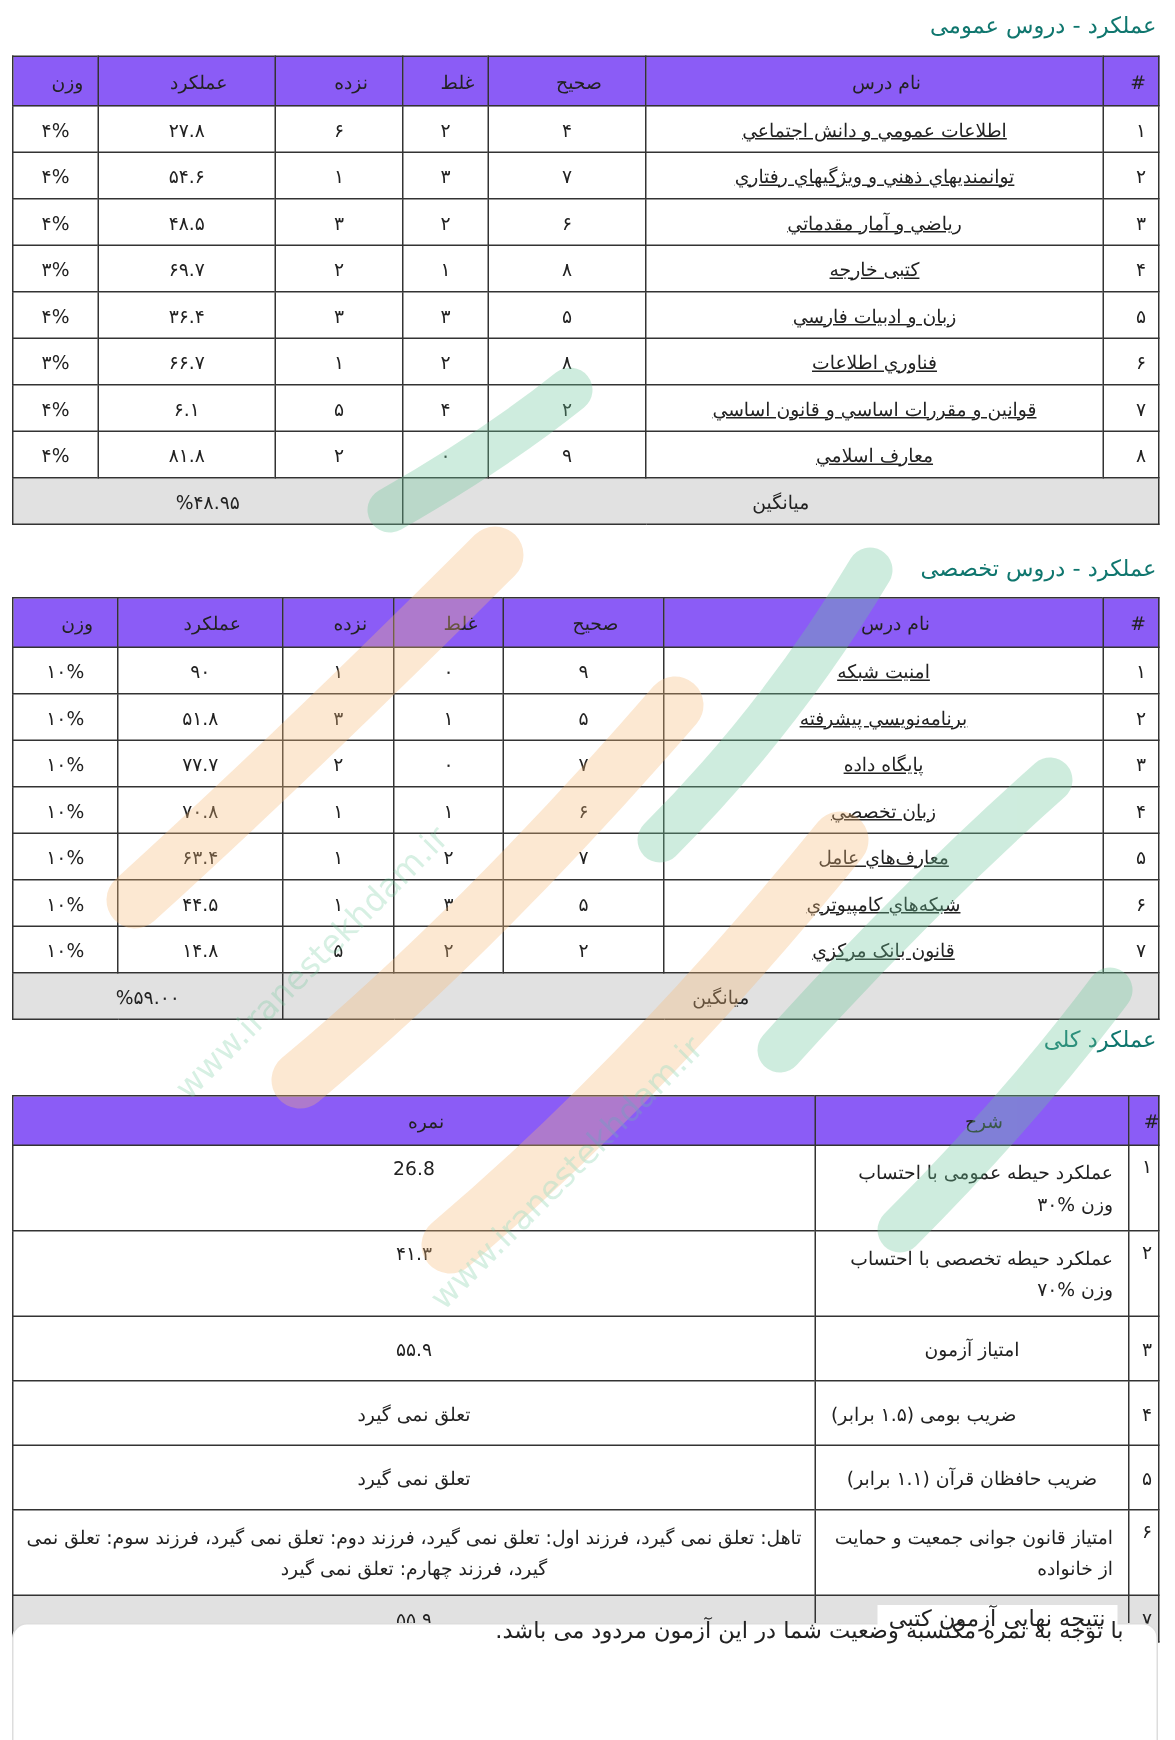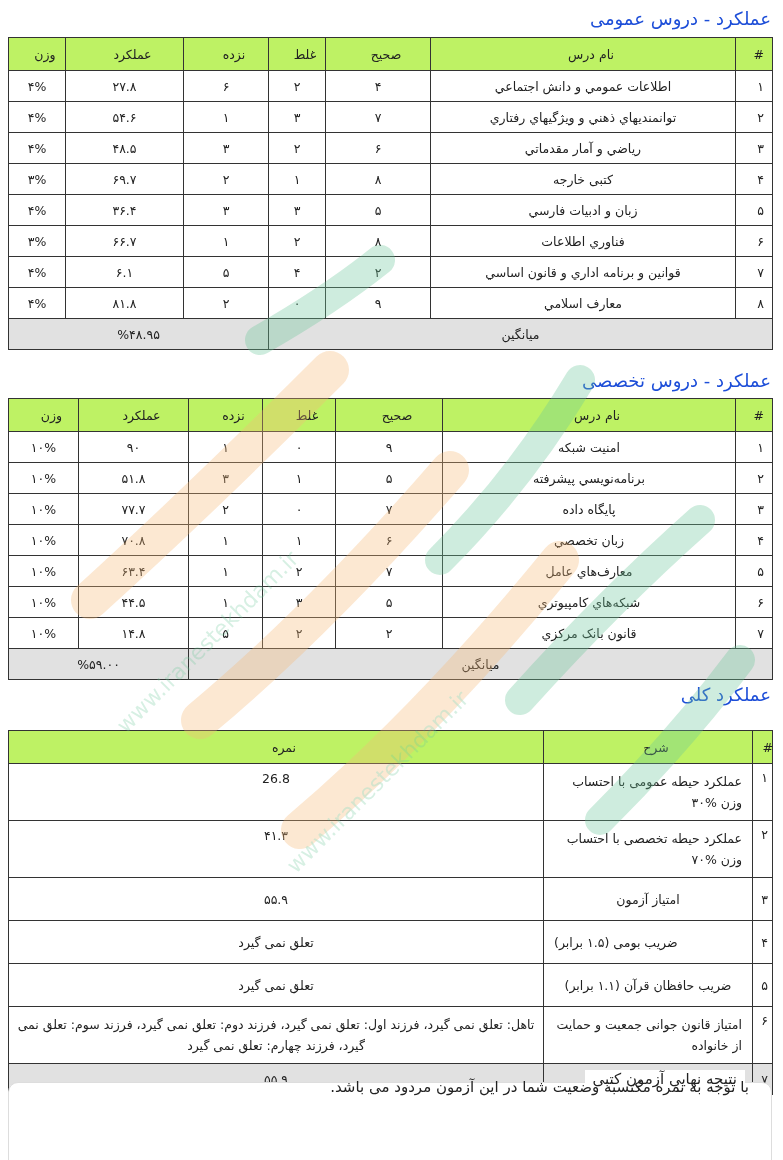--- a/index.html
+++ b/index.html
@@ -1,33 +1,33 @@
 <!DOCTYPE html>
 <html><head>
   <meta charset="utf-8">
   <style>
     html, body { margin:0; padding:0; background:#fff; }
     body {
       width:783px; height:1160px; overflow:hidden; position:relative;
       font-family:"DejaVu Sans", sans-serif; color:#222; direction:rtl;
     }
     .section-title {
-      position:absolute; right:12px; font-size:18px; color:#1d4ed8; margin:0; font-weight:normal;
+      position:absolute; right:12px; font-size:15px; color:#0f766e; margin:0; font-weight:normal;
     }
     table.grid {
       position:absolute; border-collapse:collapse; table-layout:fixed;
       font-size:12.5px; color:#222; direction:rtl;
     }
     table.grid th, table.grid td {
       border:1px solid #333; text-align:center; padding:0 4px; vertical-align:middle;
     }
-    table.grid thead th { background:#bef264; font-weight:normal; height:32px;padding-left:20px; }
+    table.grid thead th { background:#8b5cf6; font-weight:normal; height:32px;padding-left:20px; }
     table.grid tbody td { height:30px; background:#fff; }
     table.grid tr.footer td { background:#e1e1e1; height:30px; }
-    table.grid td.name { text-align:center; }
+    table.grid td.name { text-align:center;text-decoration:underline; }
     table.grid td.idx, table.grid th.idx { text-align:right; padding-right:8px; }
     
     #t1 { top:37px; left:8px; width:764px; }
     #t1 tbody td { height:30px; }
     
     #t2 { top:398px; left:8px; width:764px; }
     #t2 tbody td { height:30px; }
     
     #t3 { top:730px; left:8px; width:764px; }
     #t3 td.desc { text-align:right; padding:6px 10px; line-height:21px; }
@@ -124,21 +124,21 @@
         <td class="idx">۶</td>
         <td class="name">فناوري اطلاعات</td>
         <td>۸</td>
         <td>۲</td>
         <td>۱</td>
         <td>۶۶.۷</td>
         <td>۳%</td>
       </tr>
     <tr>
         <td class="idx">۷</td>
-        <td class="name">قوانين و برنامه اداري و قانون اساسي</td>
+        <td class="name">قوانين و مقررات اساسي و قانون اساسي</td>
         <td>۲</td>
         <td>۴</td>
         <td>۵</td>
         <td>۶.۱</td>
         <td>۴%</td>
       </tr>
     <tr>
         <td class="idx">۸</td>
         <td class="name">معارف اسلامي</td>
         <td>۹</td>

